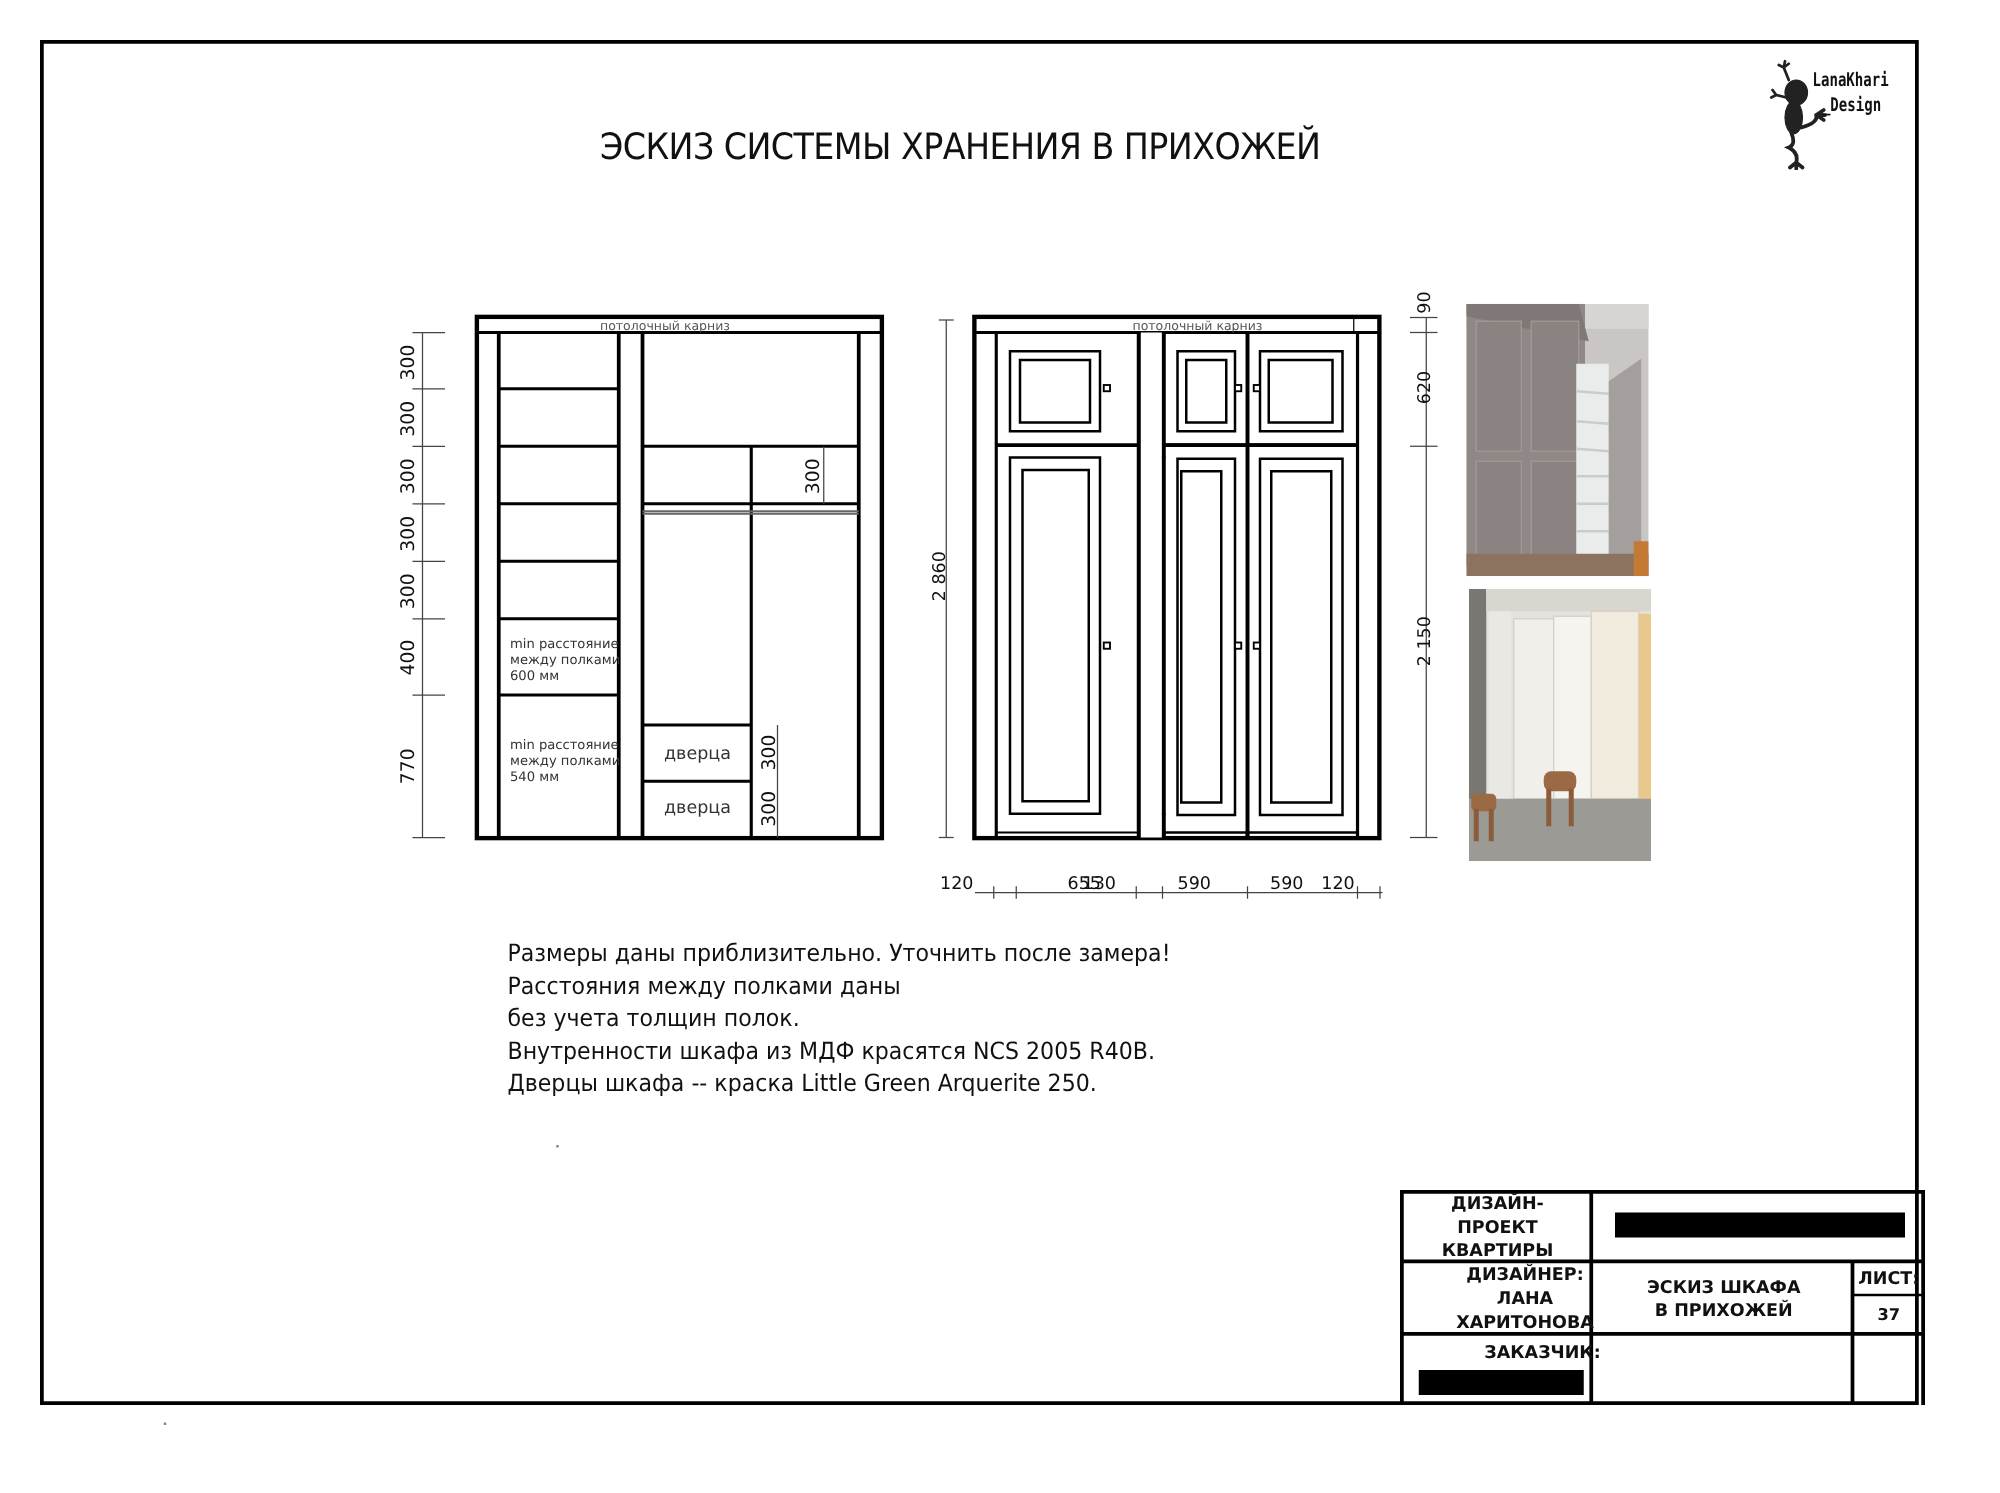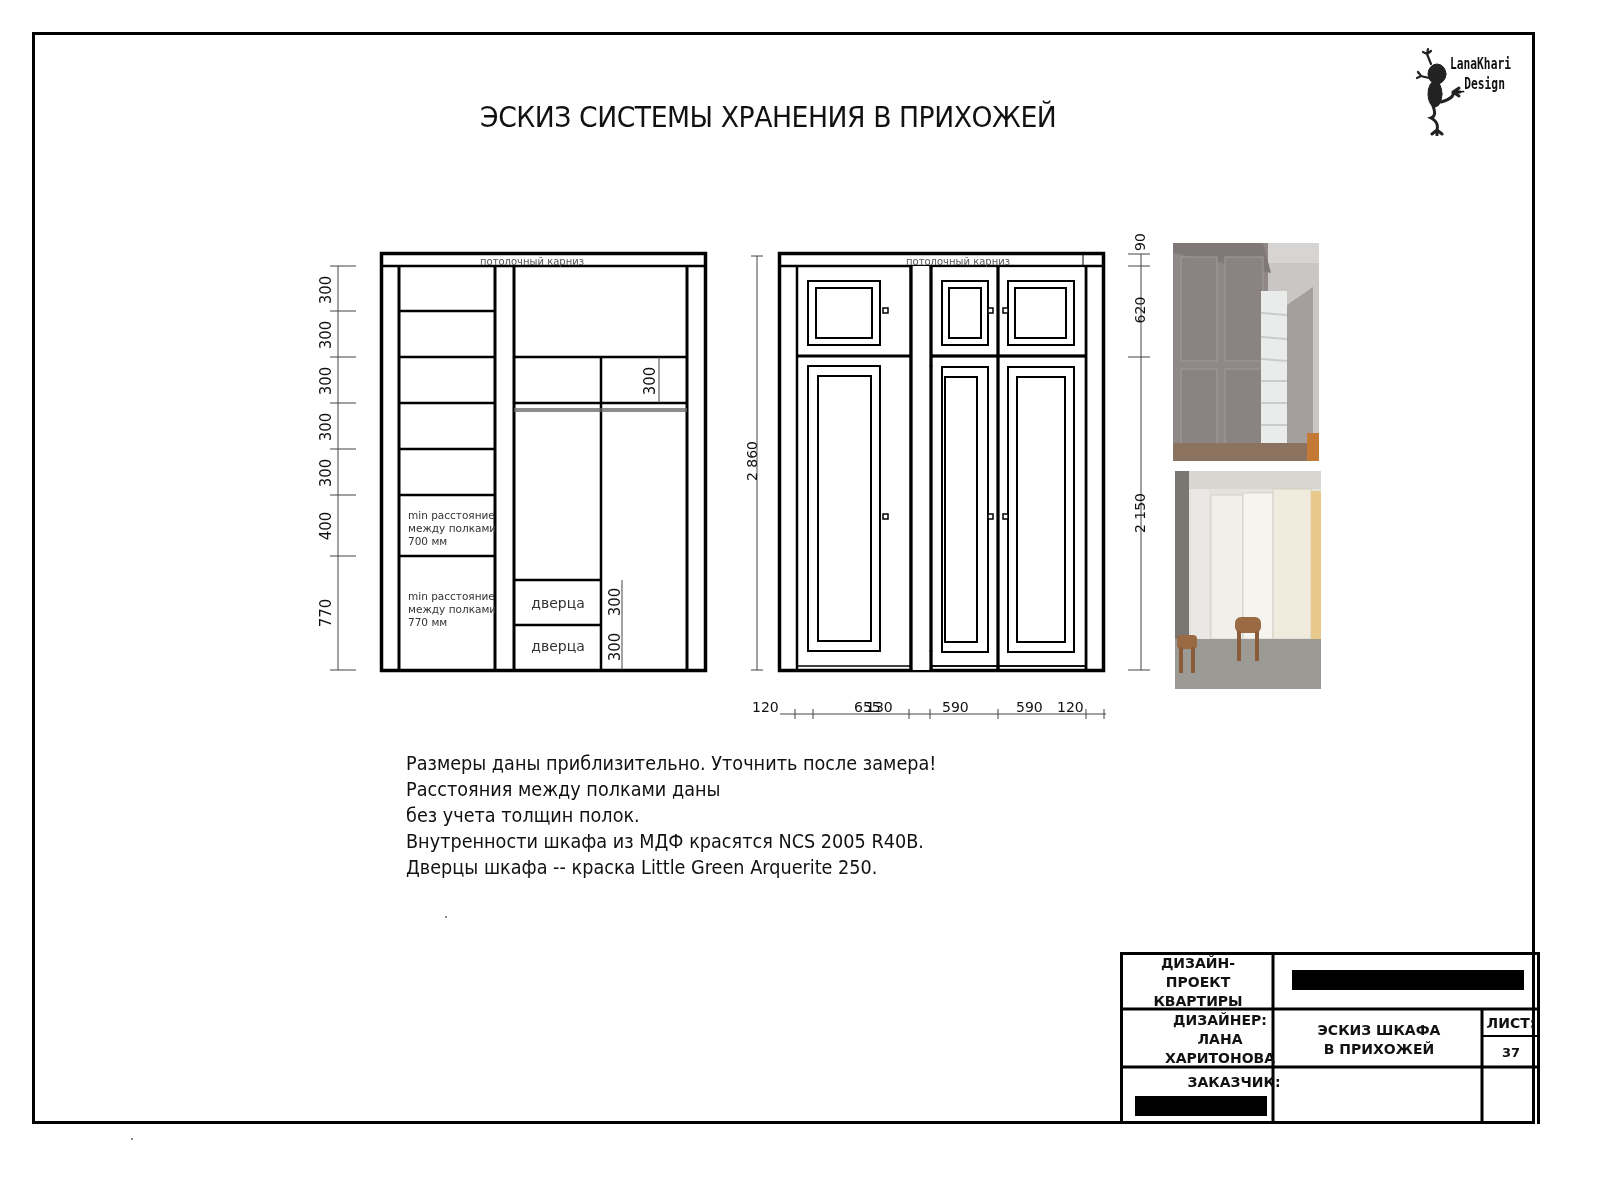--- a/index.html
+++ b/index.html
@@ -194,26 +194,26 @@
   <div style="position:absolute;left:311px;top:326px;width:30px;transform:rotate(-90deg);font-size:15px;text-align:center;">300</div>
   <div style="position:absolute;left:311px;top:372px;width:30px;transform:rotate(-90deg);font-size:15px;text-align:center;">300</div>
   <div style="position:absolute;left:311px;top:418px;width:30px;transform:rotate(-90deg);font-size:15px;text-align:center;">300</div>
   <div style="position:absolute;left:311px;top:464px;width:30px;transform:rotate(-90deg);font-size:15px;text-align:center;">300</div>
   <div style="position:absolute;left:311px;top:517px;width:30px;transform:rotate(-90deg);font-size:15px;text-align:center;">400</div>
   <div style="position:absolute;left:311px;top:604px;width:30px;transform:rotate(-90deg);font-size:15px;text-align:center;">770</div>
 
   <div style="position:absolute;left:408px;top:509px;font-size:10.5px;line-height:13px;color:#333;">
     <div>min расстояние</div>
     <div>между полками</div>
-    <div>700 мм</div>
+    <div>600 мм</div>
   </div>
   <div style="position:absolute;left:408px;top:590px;font-size:10.5px;line-height:13px;color:#333;">
     <div>min расстояние</div>
     <div>между полками</div>
-    <div>770 мм</div>
+    <div>540 мм</div>
   </div>
   <div style="position:absolute;left:516px;top:595px;width:84px;text-align:center;font-size:14px;color:#333;">дверца</div>
   <div style="position:absolute;left:516px;top:638px;width:84px;text-align:center;font-size:14px;color:#333;">дверца</div>
 
   <div style="position:absolute;left:635px;top:372px;width:30px;transform:rotate(-90deg);font-size:15px;text-align:center;">300</div>
   <div style="position:absolute;left:600px;top:593px;width:30px;transform:rotate(-90deg);font-size:15px;text-align:center;">300</div>
   <div style="position:absolute;left:600px;top:638px;width:30px;transform:rotate(-90deg);font-size:15px;text-align:center;">300</div>
 
   <div style="position:absolute;left:722px;top:453px;width:60px;transform:rotate(-90deg);font-size:14px;text-align:center;">2 860</div>
   <div style="position:absolute;left:1125px;top:234px;width:30px;transform:rotate(-90deg);font-size:14px;text-align:center;">90</div>

